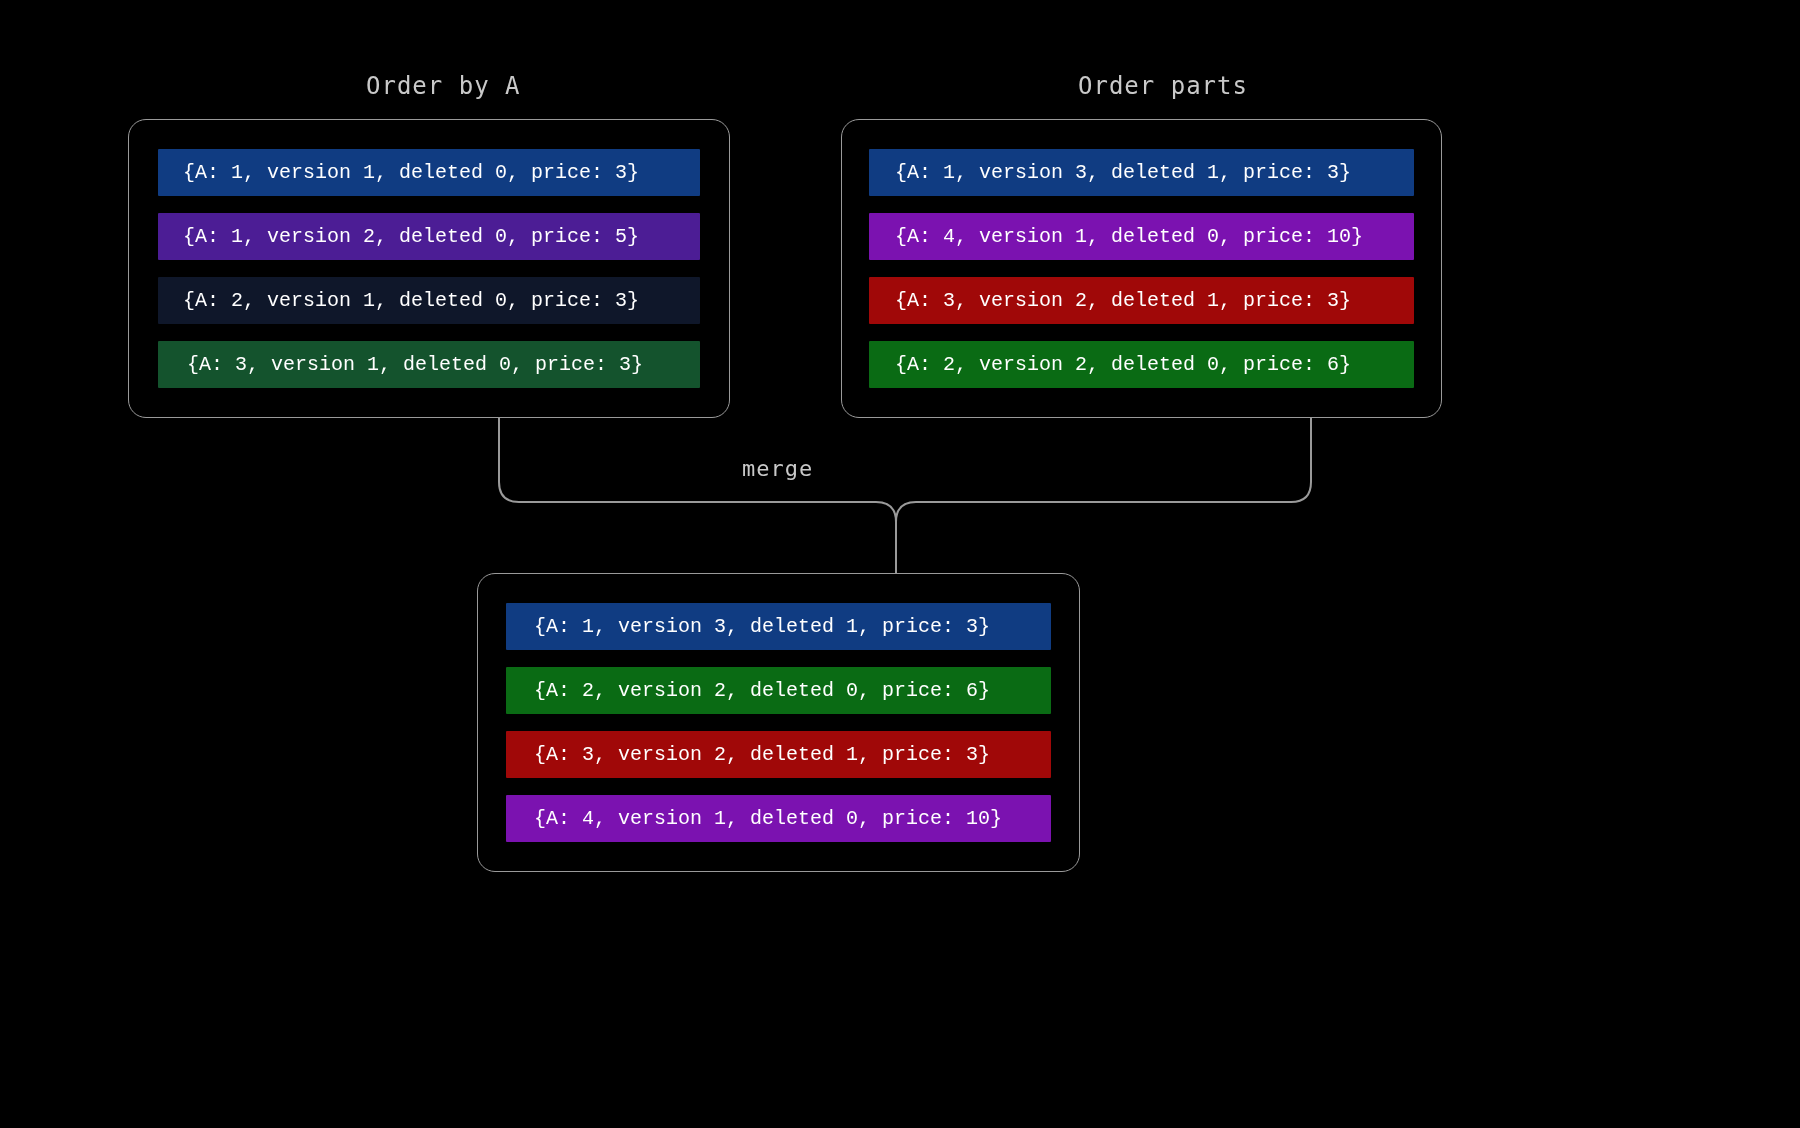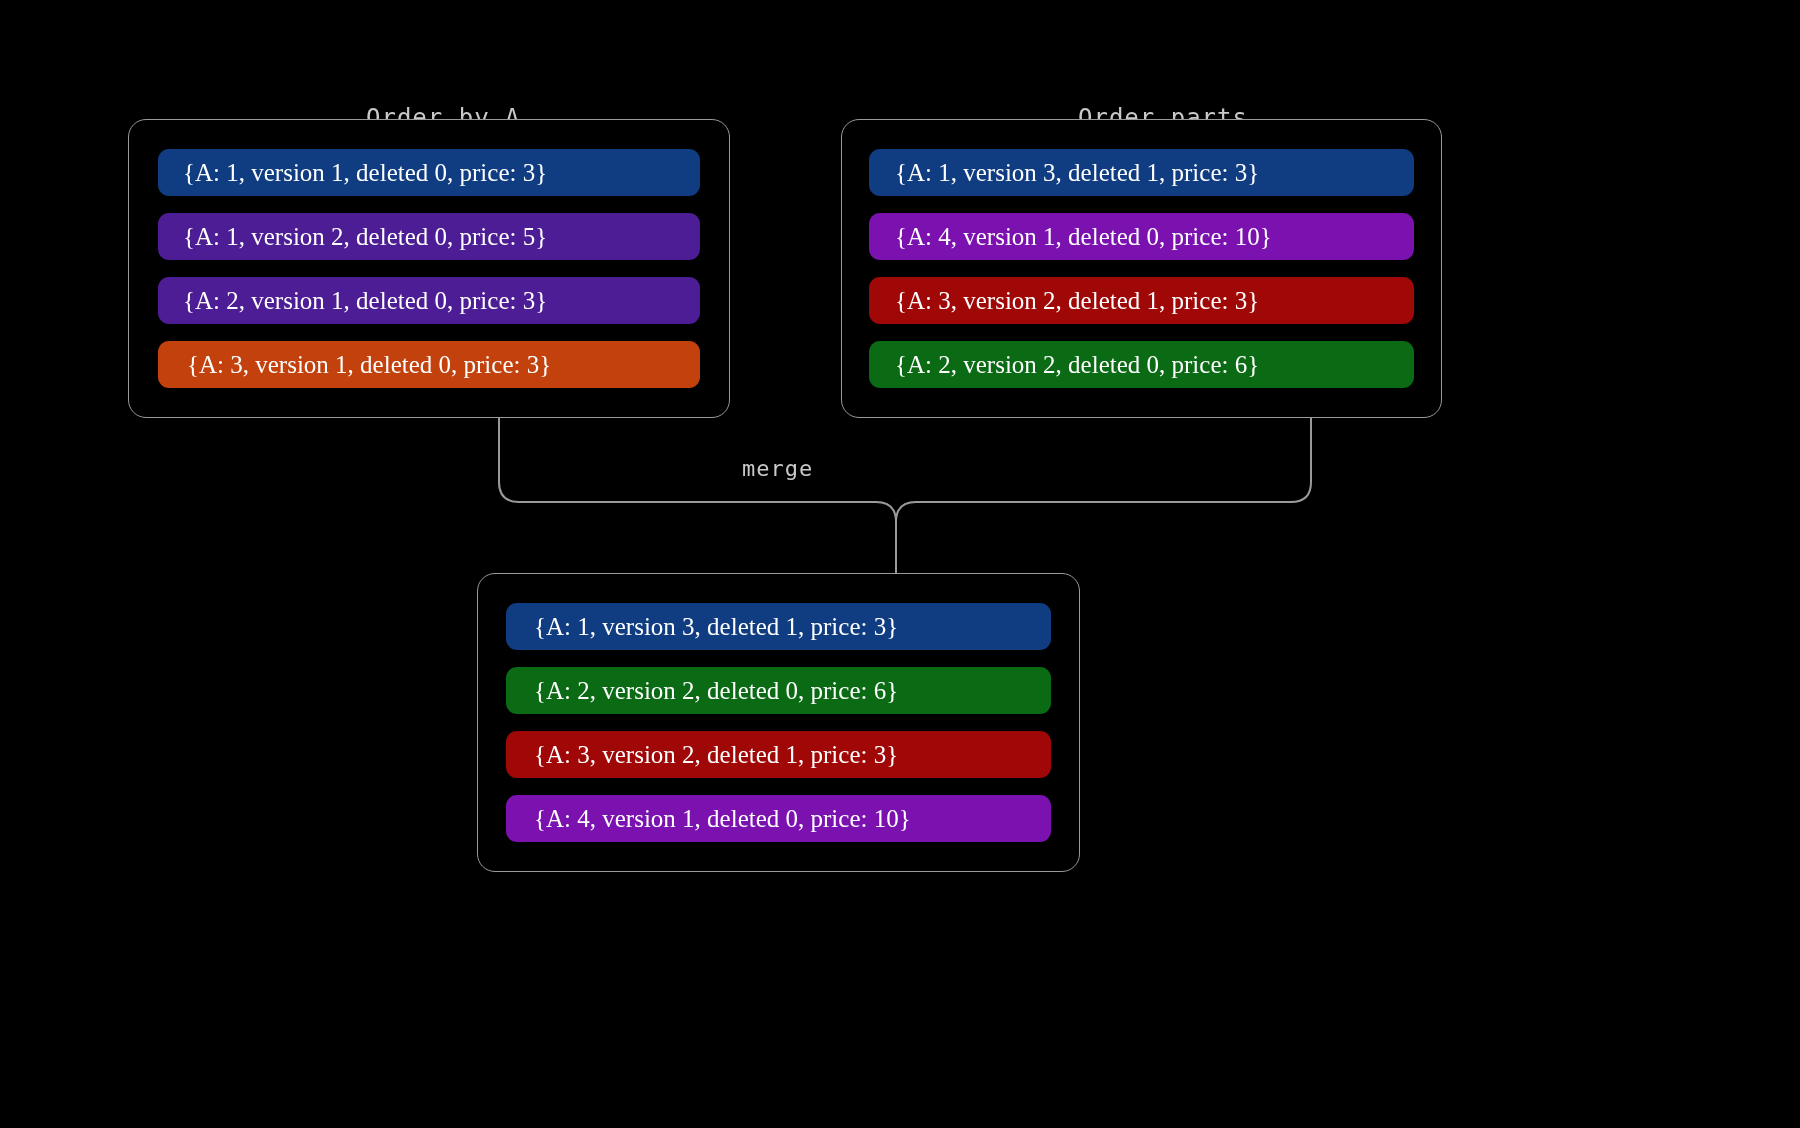--- a/index.html
+++ b/index.html
@@ -18,47 +18,46 @@
     position: absolute;
     inset: 0;
   }
   .panel-title {
     position: absolute;
     color: #c9c9c9;
     font-size: 24px;
     letter-spacing: 1px;
     white-space: nowrap;
     font-family: "DejaVu Sans Mono", "Liberation Mono", monospace;
-    margin-top: 32px;
   }
   .panel {
     position: absolute;
     border: 1.5px solid #9a9a9a;
     border-radius: 18px;
     background: #000000;
     box-sizing: border-box;
   }
   .rows {
     position: absolute;
     left: 0; right: 0; top: 0; bottom: 0;
     display: flex;
     flex-direction: column;
     justify-content: center;
     box-sizing: border-box;
   }
   .row-pill {
-    border-radius: 11px;
+    border-radius: 1px;
     color: #ffffff;
-    font-size: 25px;
+    font-size: 20px;
     line-height: 1;
     white-space: nowrap;
     display: flex;
     align-items: center;
     box-sizing: border-box;
-    font-family: Liberation Serif, serif;
+    font-family: Liberation Mono, monospace;
   }
 
   
   #panel-order {
     left: 128px;
     top: 119px;
     width: 602px;
     height: 299px;
   }
   #panel-order .rows { padding: 0 29px; gap: 17px; }
@@ -121,22 +120,22 @@
   </svg>
 
   <div class="panel-title title-order">Order by A</div>
 
   <div class="panel-title title-dataparts">Order parts</div>
 
   <div class="panel" id="panel-order">
     <div class="rows">
       <div class="row-pill" style="background: rgb(16, 60, 130);">{A: 1, version 1, deleted 0, price: 3}</div>
       <div class="row-pill" style="background: #4c1d95;">{A: 1, version 2, deleted 0, price: 5}</div>
-      <div class="row-pill" style="background: #4c1d95;">{A: 2, version 1, deleted 0, price: 3}</div>
-      <div class="row-pill" style="background: #c2410c; padding-left: 29px;">{A: 3, version 1, deleted 0, price: 3}</div>
+      <div class="row-pill" style="background: #0f172a;">{A: 2, version 1, deleted 0, price: 3}</div>
+      <div class="row-pill" style="background: #14532d; padding-left: 29px;">{A: 3, version 1, deleted 0, price: 3}</div>
     </div>
   </div>
 
   <div class="panel" id="panel-dataparts">
     <div class="rows">
       <div class="row-pill" style="background: rgb(16, 60, 130);">{A: 1, version 3, deleted 1, price: 3}</div>
       <div class="row-pill" style="background: rgb(123, 18, 176);">{A: 4, version 1, deleted 0, price: 10}</div>
       <div class="row-pill" style="background: rgb(160, 8, 8);">{A: 3, version 2, deleted 1, price: 3}</div>
       <div class="row-pill" style="background: rgb(10, 107, 20);">{A: 2, version 2, deleted 0, price: 6}</div>
     </div>

